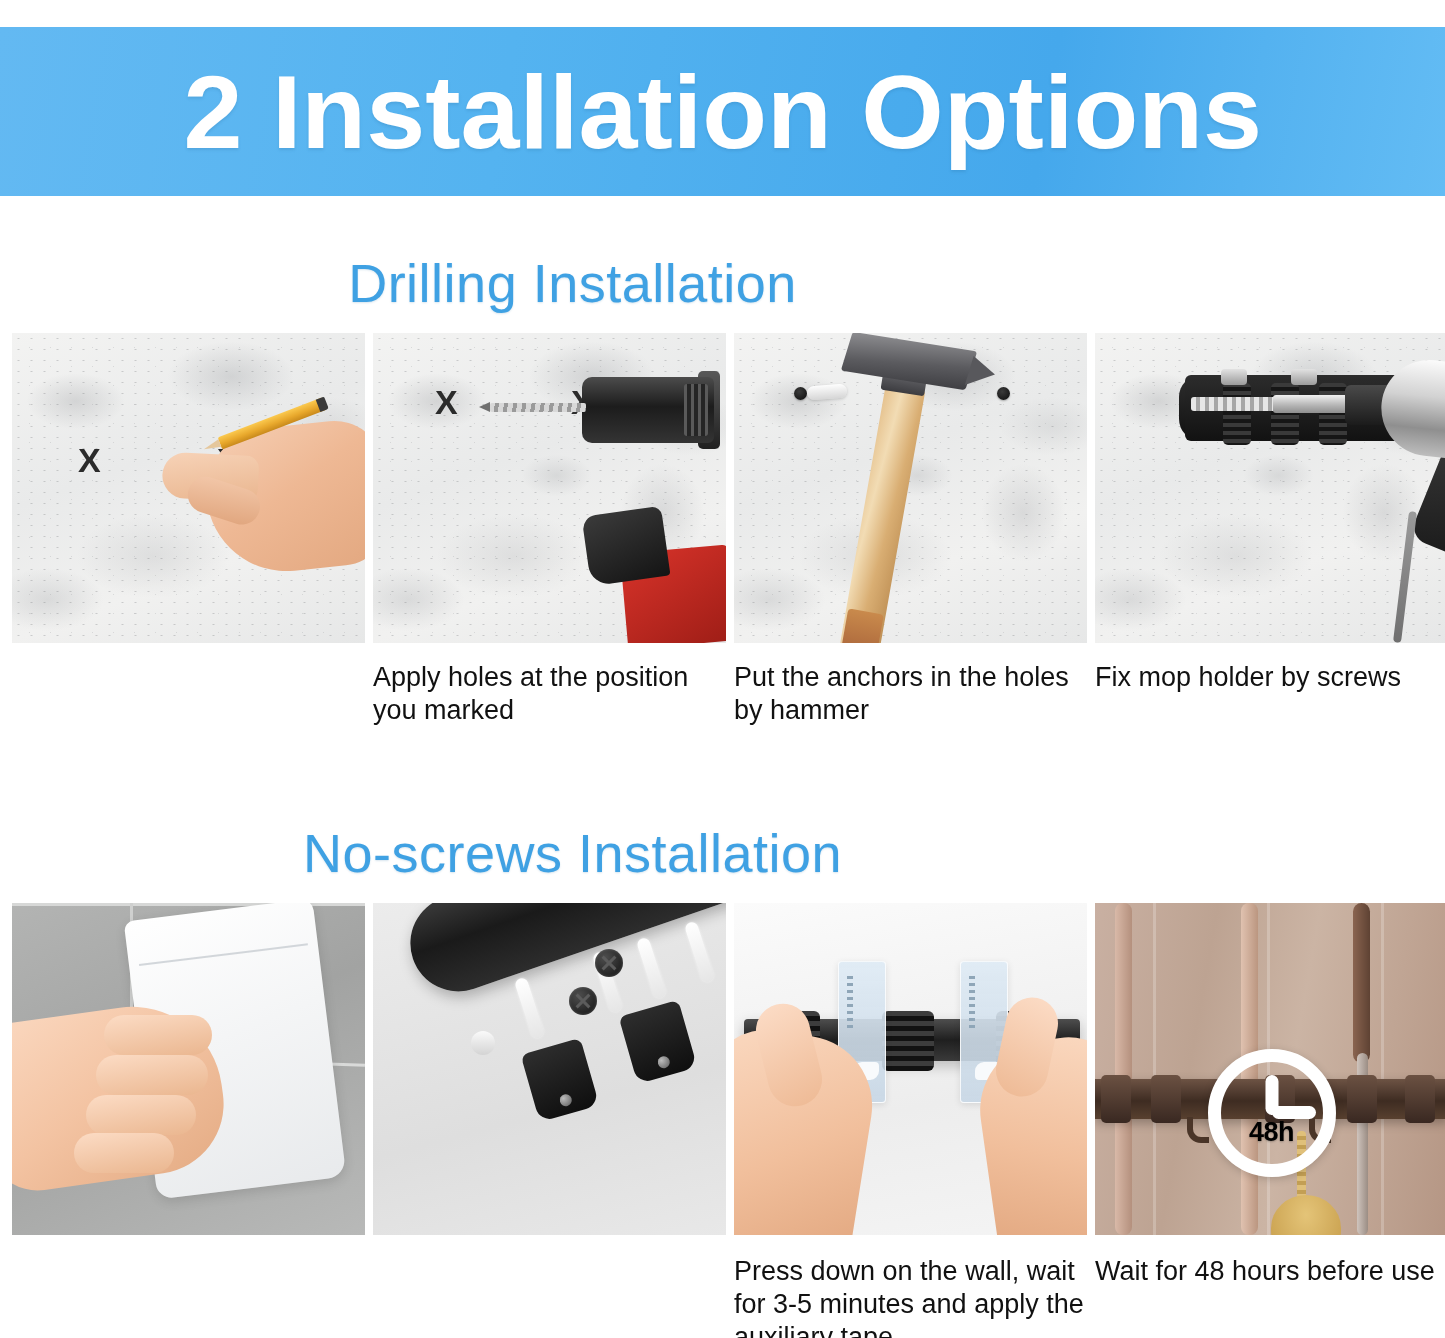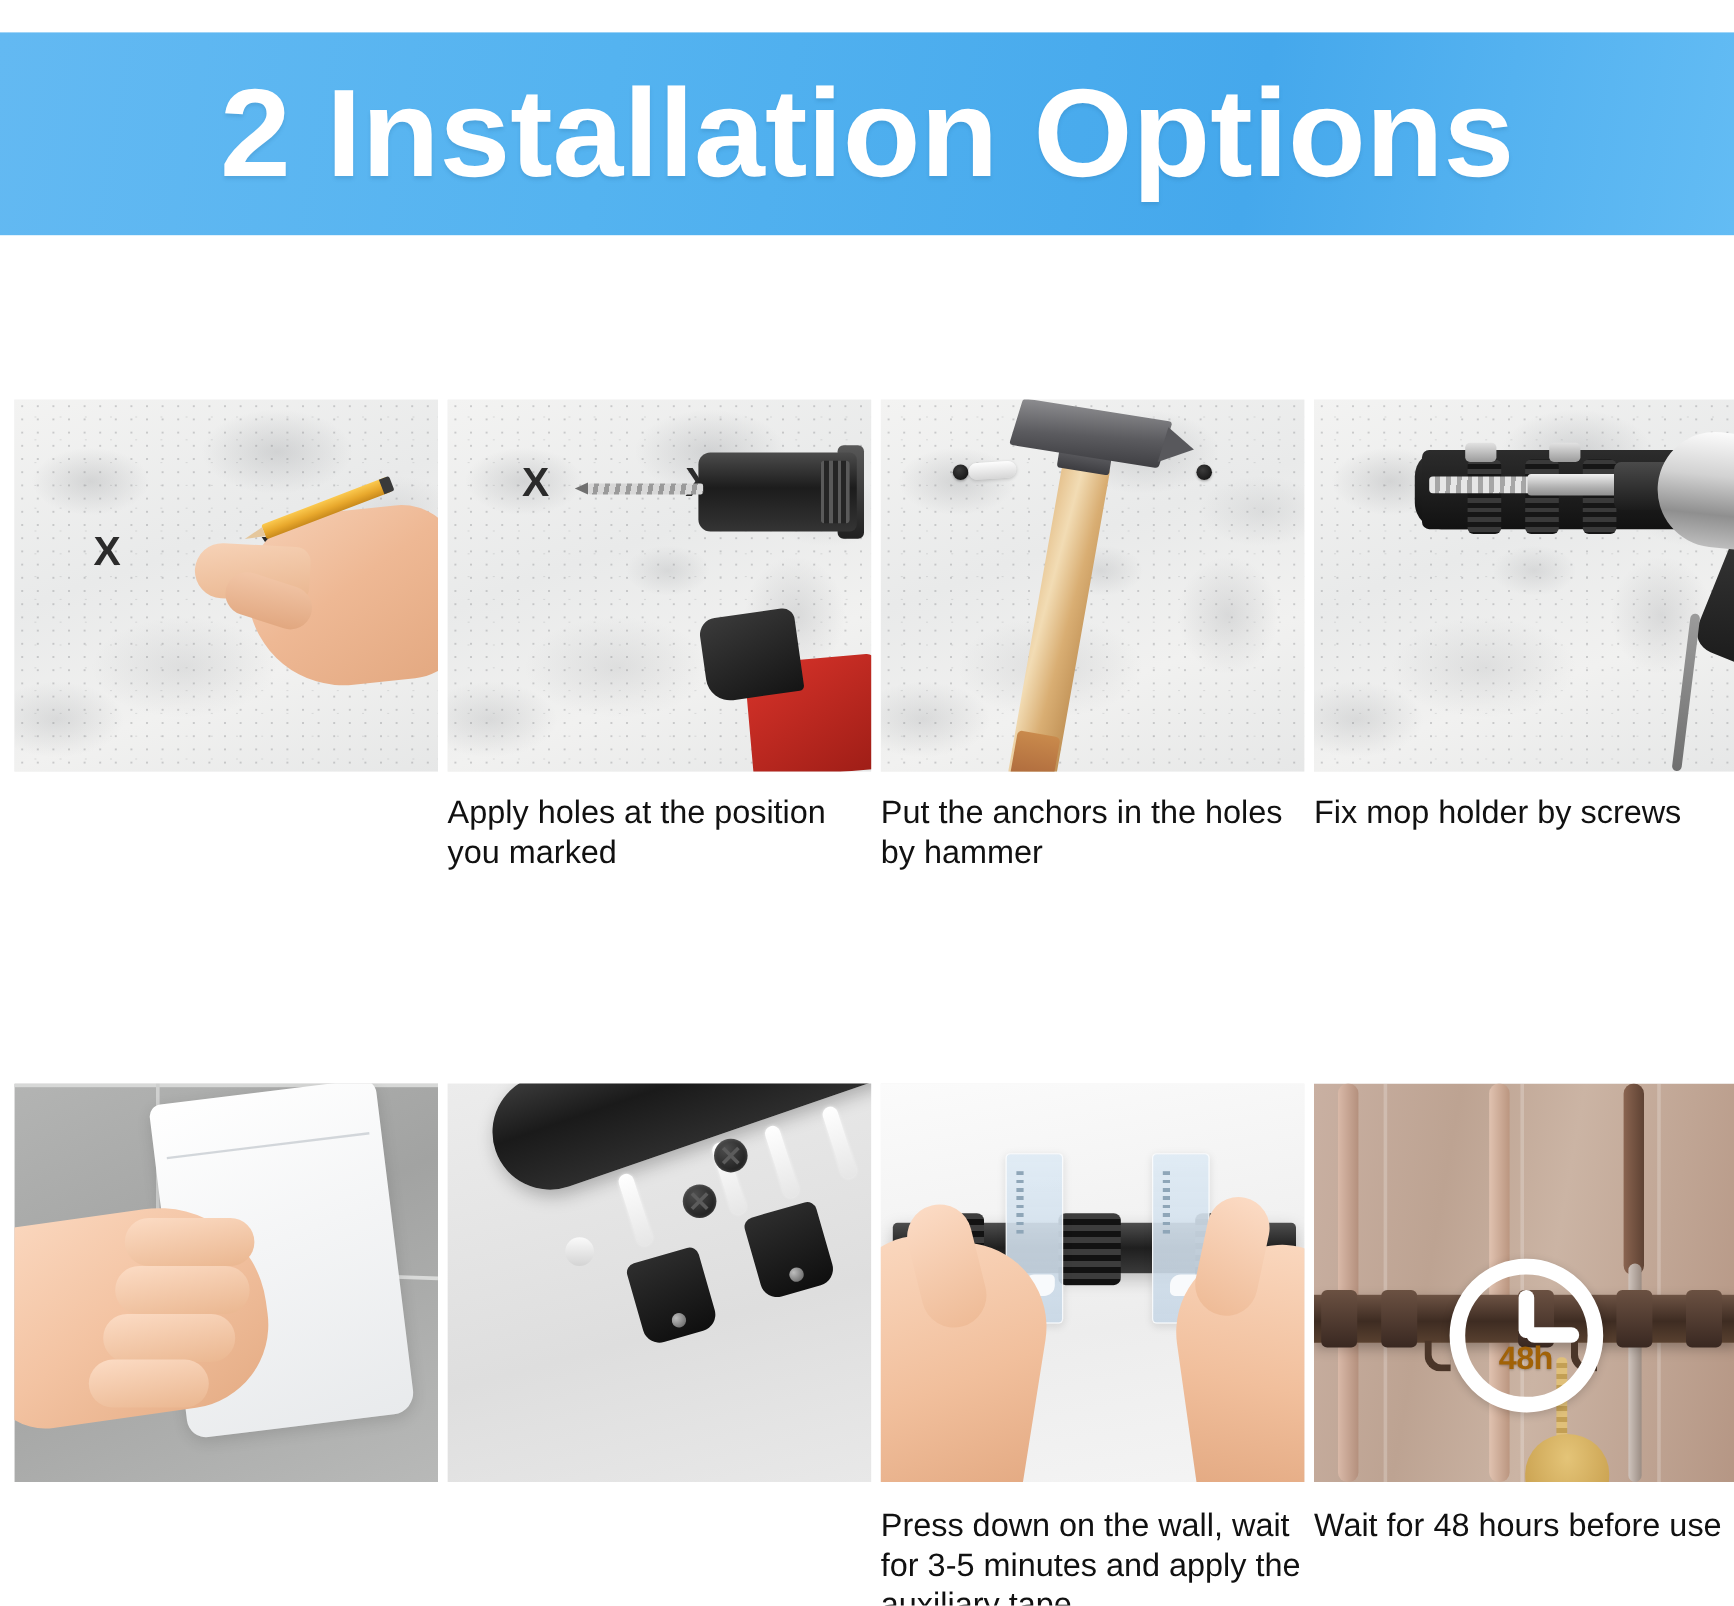--- a/index.html
+++ b/index.html
@@ -419,34 +419,35 @@
   .clock-hand-v {
     position: absolute; left: 50%; top: 26px; width: 13px; height: 40px;
     background: #ffffff; border-radius: 7px; transform: translateX(-50%);
   }
   .clock-hand-h {
     position: absolute; left: 50%; top: 57px; width: 44px; height: 13px;
     background: #ffffff; border-radius: 7px;
   }
   .clock-label {
     position: absolute; left: 50%; top: 68px; transform: translateX(-50%);
-    color: #a16207; font-size: 27px; font-weight: bold; letter-spacing: -.5px;
+    color: #000000; font-size: 27px; font-weight: bold; letter-spacing: -.5px;
     font-family: "Liberation Sans", sans-serif; text-shadow: 0 1px 2px rgba(0,0,0,.25);
     white-space: nowrap;
   }
 </style>
 </head>
 <body>
 
 <div class="page">
 
   <div class="banner">
     <div class="banner-title">2 Installation Options</div>
   </div>
 
+  <div class="section-head" id="head-drill">Drilling Installation</div>
 
   <div class="row" id="row-drill">
 
     <div class="cell">
       <div class="photo">
         <div class="concrete"></div>
         <div class="speckle"></div>
         <div class="xmark" style="left:66px; top:110px;">X</div>
         <div class="xmark" style="left:205px; top:110px;">X</div>
         <div class="p1-hand skin">
@@ -503,20 +504,21 @@
         <div class="p4-sleeve"></div>
         <div class="p4-grip"></div>
         <div class="p4-cable"></div>
         <div class="p4-tool-body"></div>
 
       </div>
       <div class="caption">Fix mop holder by screws</div>
     </div>
   </div>
 
+  <div class="section-head" id="head-noscrew">No-screws Installation</div>
 
   <div class="row" id="row-noscrew">
 
     <div class="cell">
       <div class="photo">
         <div class="p5-tilebg"></div>
         <div class="p5-grout-v"></div>
         <div class="p5-grout-h"></div>
         <div class="p5-grout-l"></div>
         <div class="p5-towel"></div>

